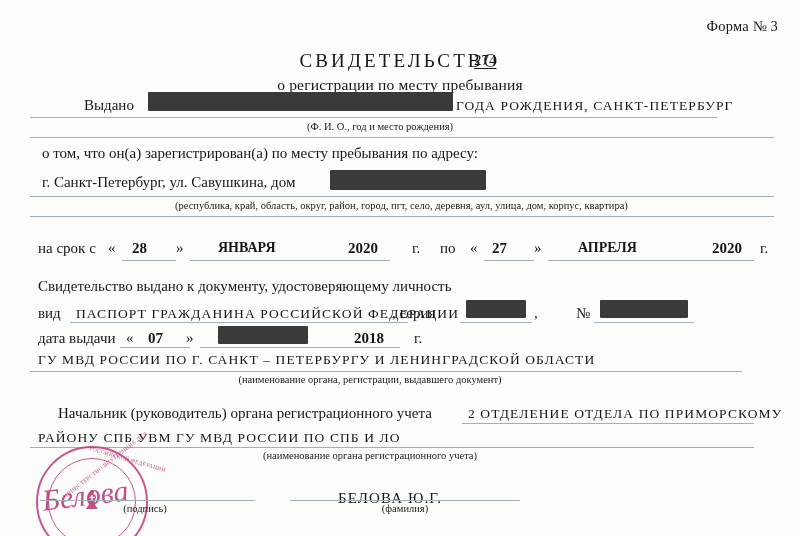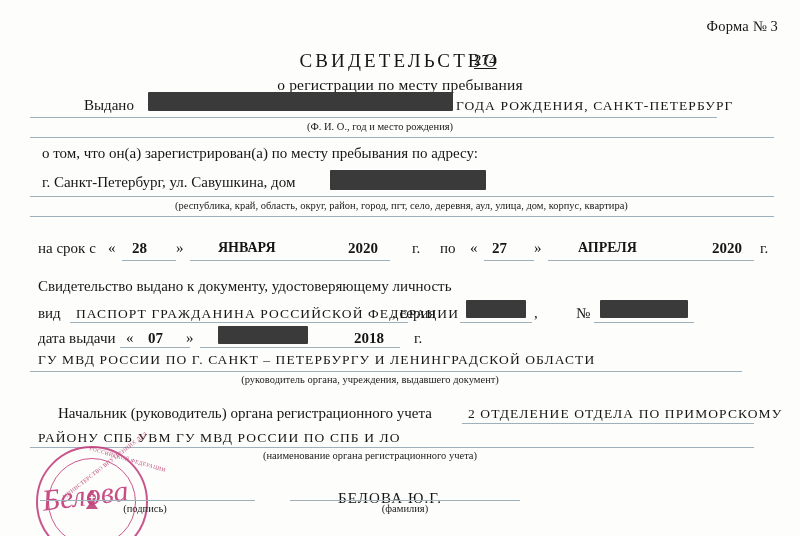--- a/index.html
+++ b/index.html
@@ -202,21 +202,21 @@
   <div class="txt bold-ish" style="left:148px; top:330px;">07</div>
   <div class="txt quote" style="left:186px; top:330px;">»</div>
   <div class="redact" style="left:218px; top:326px; width:90px; height:18px;"></div>
   <div class="txt bold-ish" style="left:354px; top:330px;">2018</div>
   <div class="txt" style="left:414px; top:330px;">г.</div>
   <div class="rule" style="left:120px; top:347px; width:70px;"></div>
   <div class="rule" style="left:200px; top:347px; width:200px;"></div>
 
   <div class="txt sp" style="left:38px; top:352px; font-size:13.5px;">ГУ  МВД  РОССИИ  ПО  Г. САНКТ – ПЕТЕРБУРГУ  И  ЛЕНИНГРАДСКОЙ ОБЛАСТИ</div>
   <div class="rule" style="left:30px; top:371px; width:712px;"></div>
-  <div class="small" style="left:180px; top:374px; width:380px;">(руководитель органа, учреждения, выдавшего документ)</div>
+  <div class="small" style="left:180px; top:374px; width:380px;">(наименование органа, регистрации, выдавшего документ)</div>
 
   <div class="txt" style="left:38px; top:405px;margin-left:20px;">Начальник (руководитель) органа регистрационного учета</div>
   <div class="txt sp" style="left:468px; top:406px; font-size:13.5px;">2 ОТДЕЛЕНИЕ ОТДЕЛА  ПО ПРИМОРСКОМУ</div>
   <div class="rule" style="left:462px; top:423px; width:292px;"></div>
 
   <div class="txt sp" style="left:38px; top:430px; font-size:13.5px;">РАЙОНУ СПБ УВМ  ГУ  МВД РОССИИ  ПО СПБ  И  ЛО</div>
   <div class="rule" style="left:30px; top:447px; width:724px;"></div>
   <div class="small" style="left:180px; top:450px; width:380px;">(наименование органа регистрационного учета)</div>
 
   <div class="stamp">

